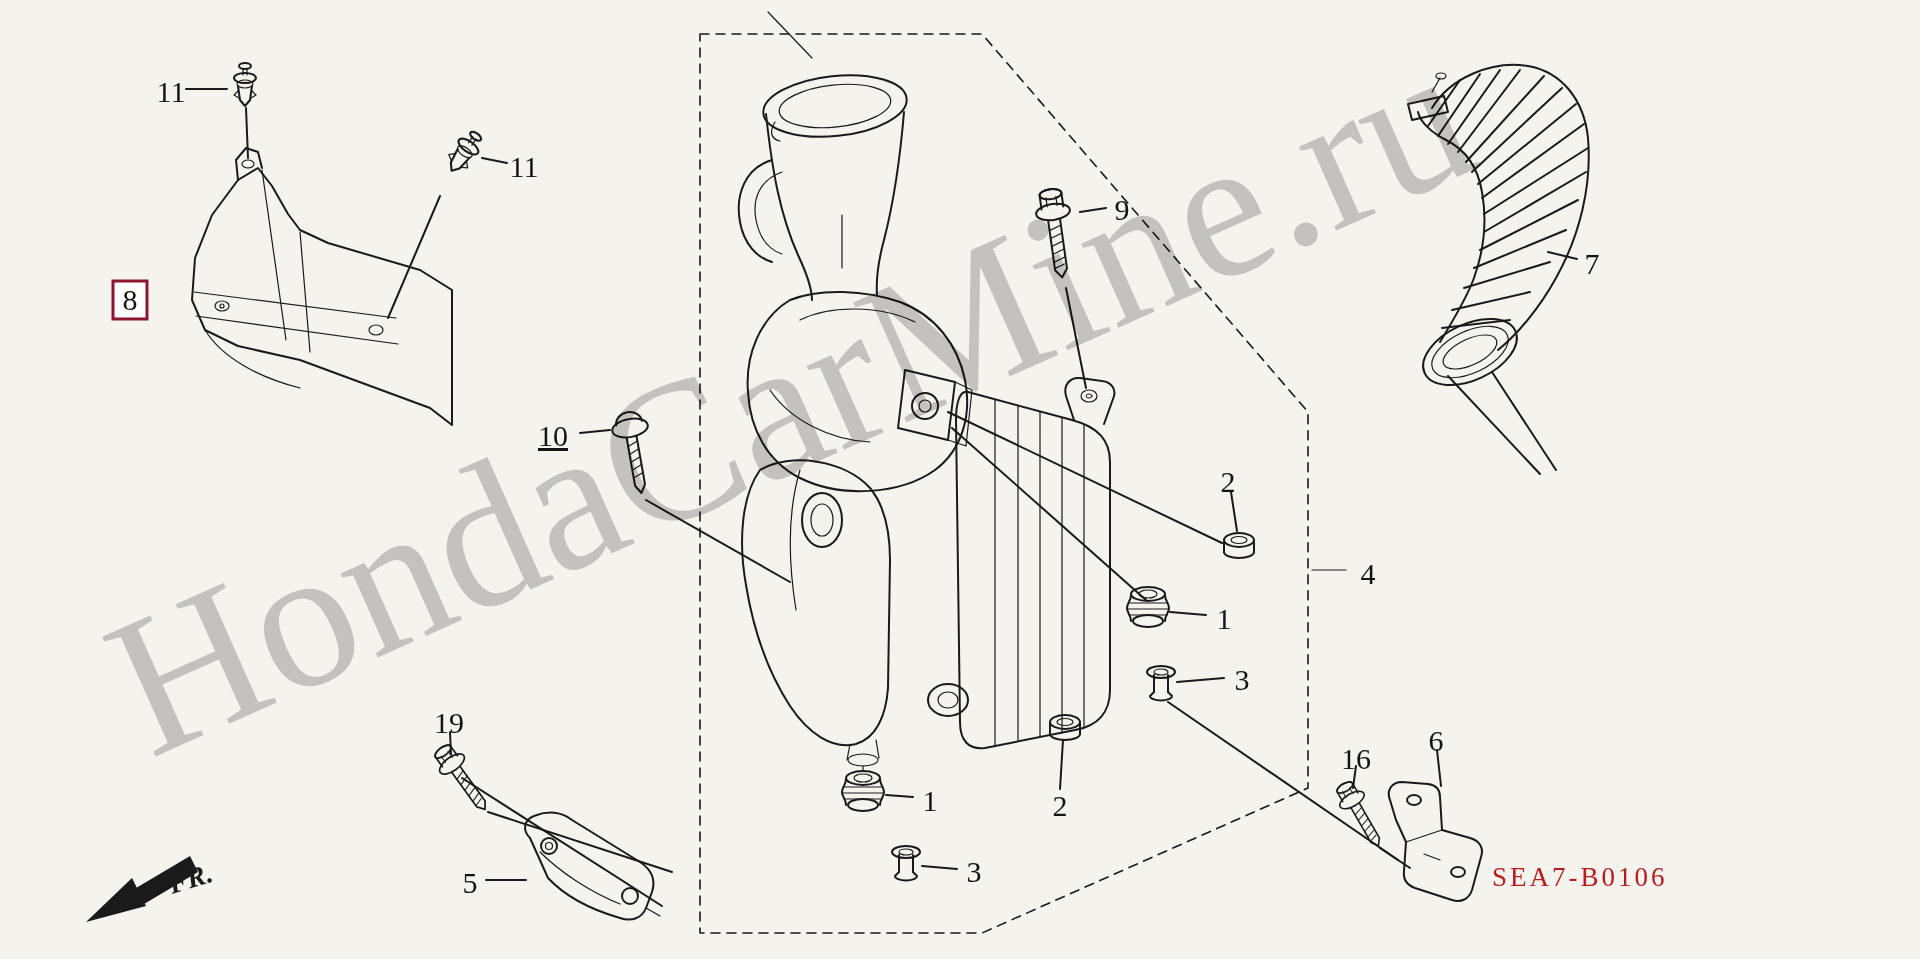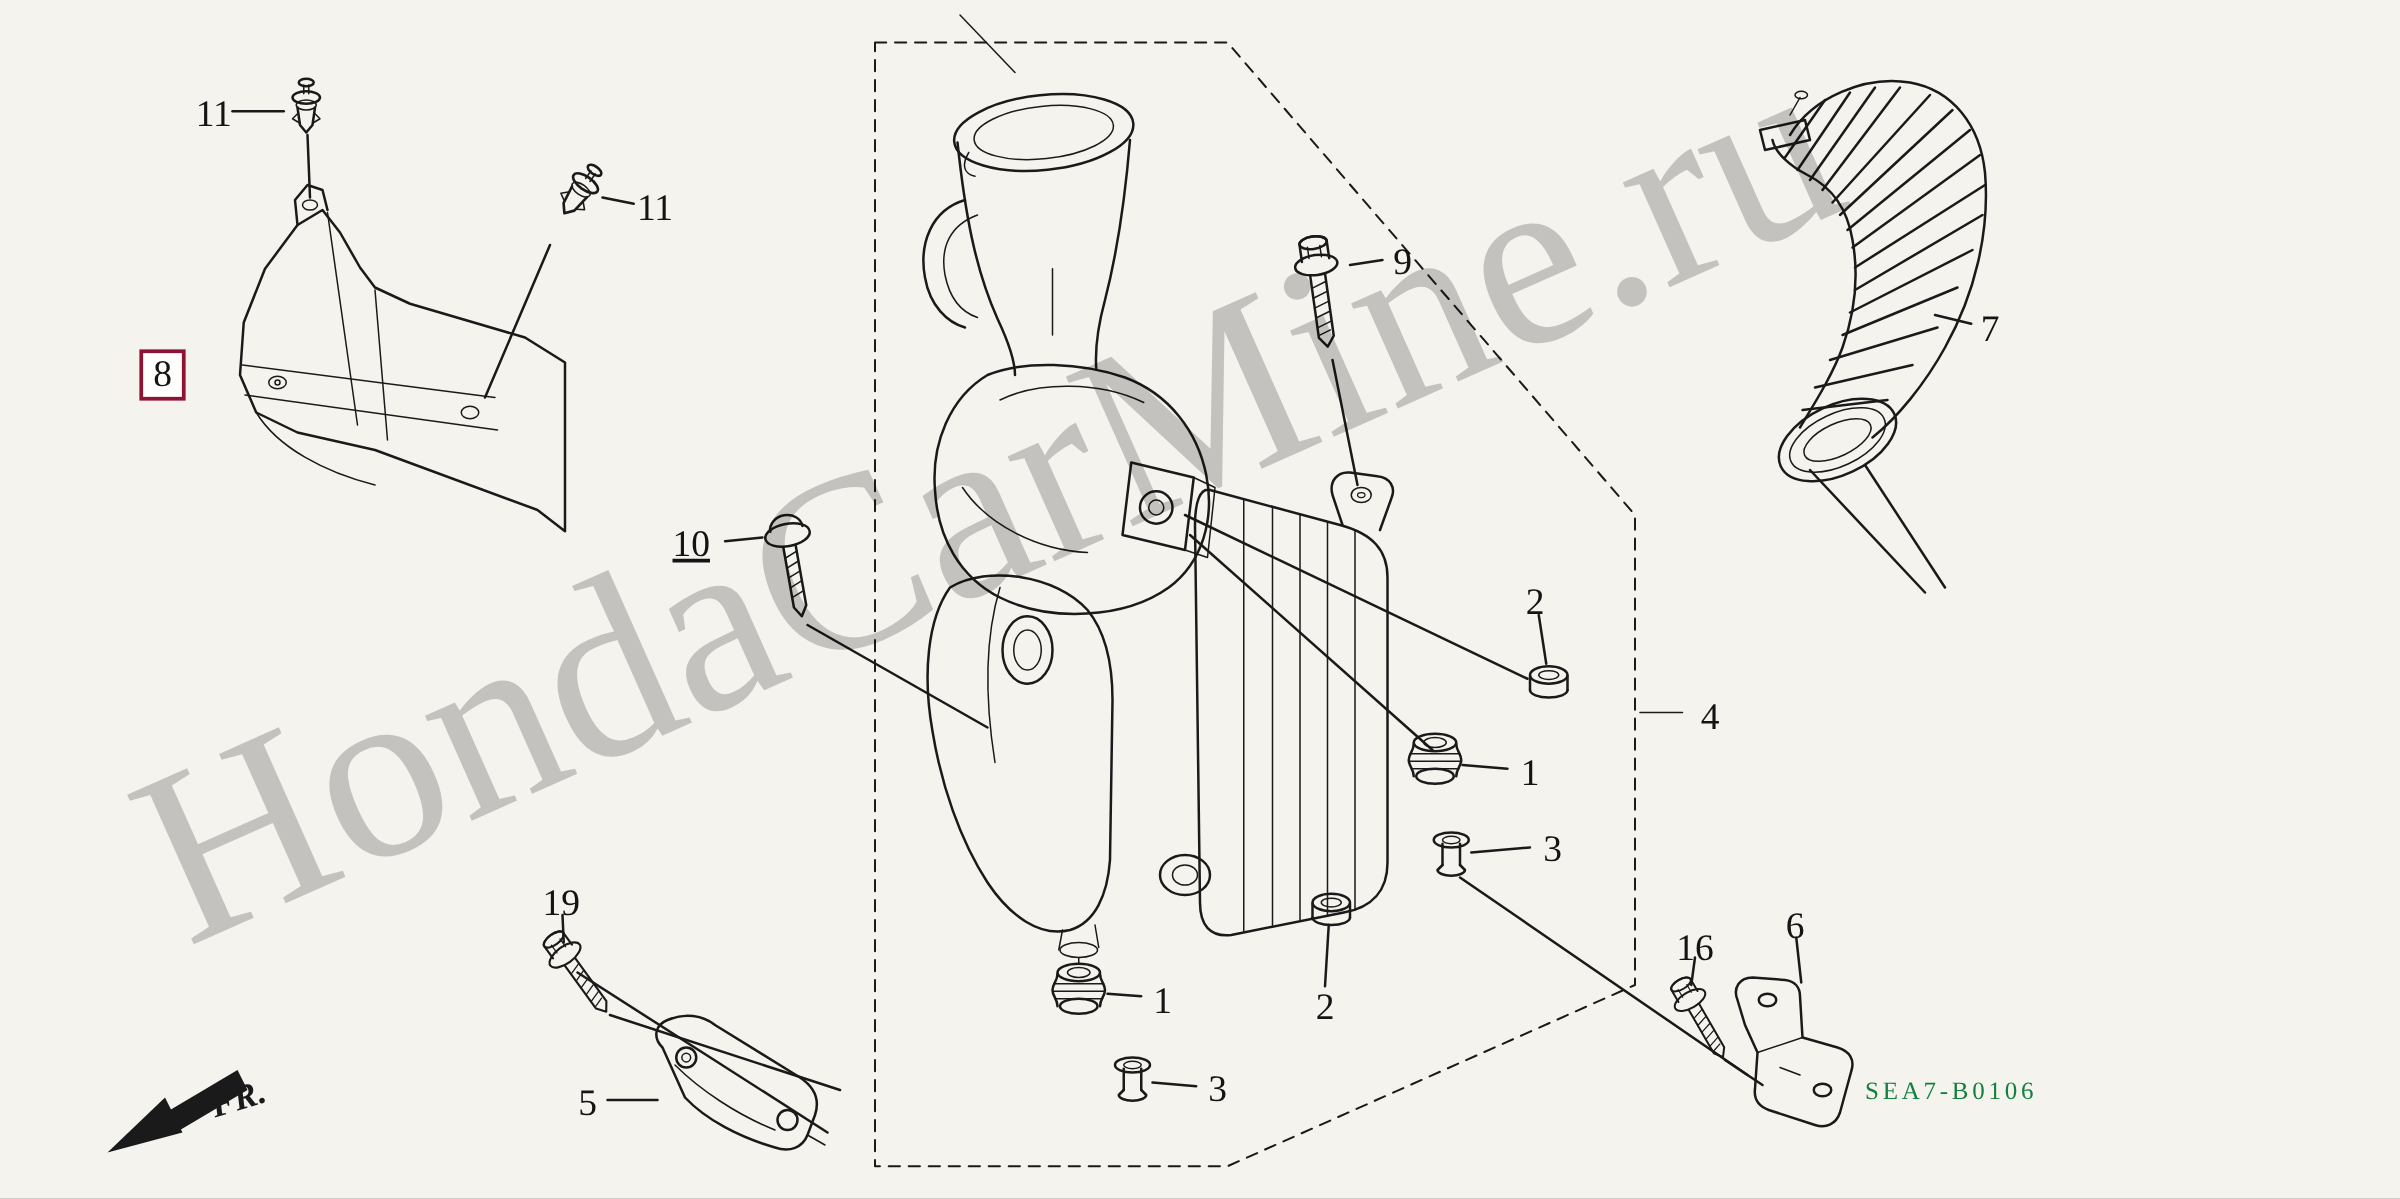--- a/index.html
+++ b/index.html
@@ -52,23 +52,23 @@
     user-select:none;
   }
   .callout.boxed {
     border:3px solid var(--highlight-box,#8c1332);
     background:rgba(255,255,255,.85);
     padding:2px 8px 3px;
   }
   #diagram-code {
     position:absolute;
     left:1492px; top:862px;
-    font-size:20px;
+    font-size:27px;
     letter-spacing:3px;
-    color:#15803d;
+    color:#b91c1c;
   }
 </style>
 </head>
 <body>
 
 <div id="stage">
 
   <svg class="art" viewBox="0 0 1920 959">
     <defs>
       <g id="bolt">

